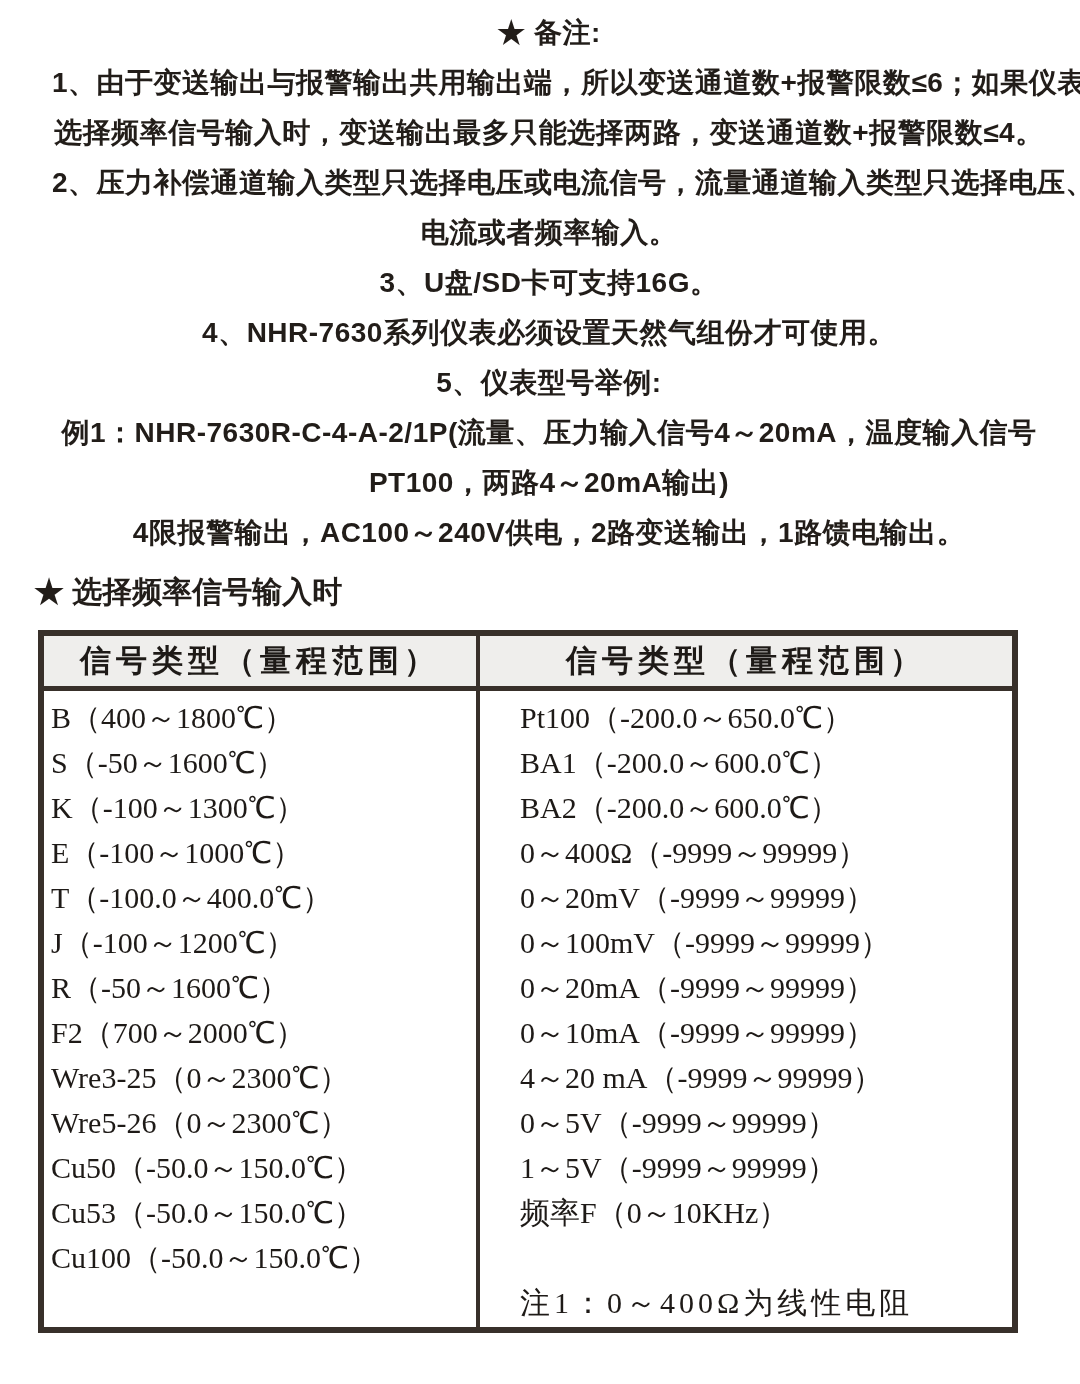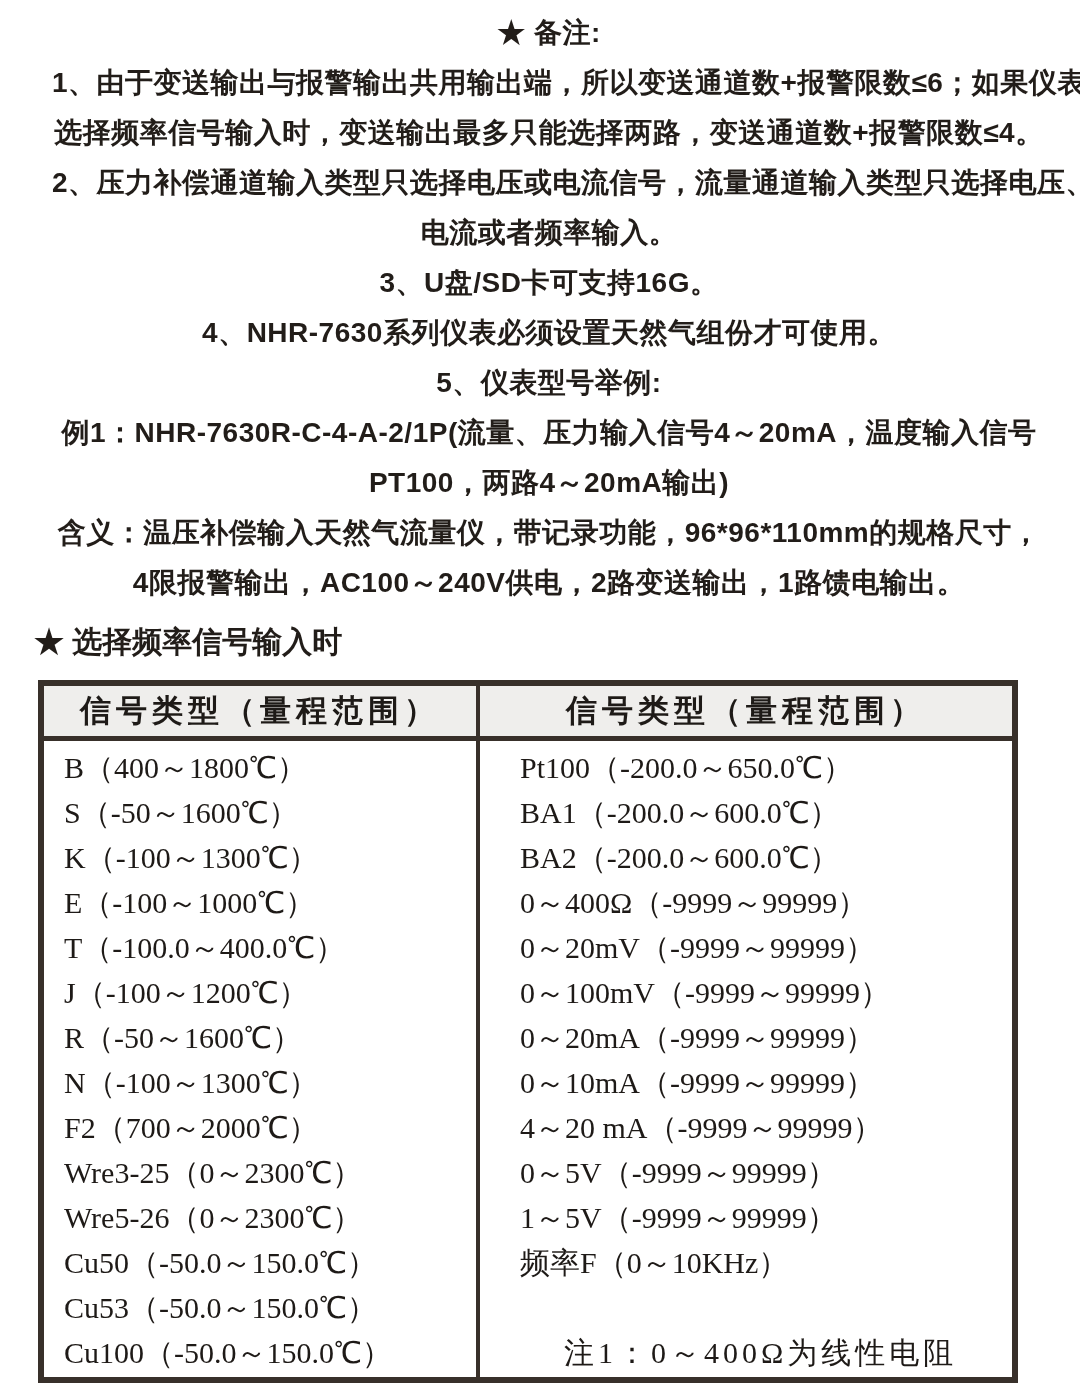--- a/index.html
+++ b/index.html
@@ -65,68 +65,65 @@
     flex: 1;
   }
   .tbody {
     display: flex;
   }
   .td {
     padding-top: 4px;
     padding-bottom: 2px;
     box-sizing: border-box;
   }
-  .td.col-left { padding-left: 20px; }
+  .td.col-left { padding-left: 7px; }
   .td.col-right { padding-left: 40px; }
   .row {
     font-size: 30px;
     height: 45px;
     line-height: 45px;
     white-space: nowrap;
   }
   .row.spaced {
     letter-spacing: 4px;
-    margin-left: 44px;
   }
 </style>
 </head>
 <body>
 
 <div class="notes">
   <div class="note-line">★ 备注:</div>
   <div class="note-line">1、由于变送输出与报警输出共用输出端，所以变送通道数+报警限数≤6；如果仪表</div>
   <div class="note-line">选择频率信号输入时，变送输出最多只能选择两路，变送通道数+报警限数≤4。</div>
   <div class="note-line">2、压力补偿通道输入类型只选择电压或电流信号，流量通道输入类型只选择电压、</div>
   <div class="note-line">电流或者频率输入。</div>
   <div class="note-line">3、U盘/SD卡可支持16G。</div>
   <div class="note-line">4、NHR-7630系列仪表必须设置天然气组份才可使用。</div>
   <div class="note-line">5、仪表型号举例:</div>
   <div class="note-line">例1：NHR-7630R-C-4-A-2/1P(流量、压力输入信号4～20mA，温度输入信号</div>
   <div class="note-line">PT100，两路4～20mA输出)</div>
-  <div class="note-line">含义：温压补偿输入天然气流量仪，带记录功能，96*96*110mm的规格尺寸，</div>
   <div class="note-line">4限报警输出，AC100～240V供电，2路变送输出，1路馈电输出。</div>
 </div>
 
 <div class="section-title">★ 选择频率信号输入时</div>
 
 <div class="sig-table">
   <div class="thead">
     <div class="th col-left">信号类型（量程范围）</div>
     <div class="th col-right">信号类型（量程范围）</div>
   </div>
   <div class="tbody">
     <div class="td col-left">
       <div class="row">B（400～1800℃）</div>
       <div class="row">S（-50～1600℃）</div>
       <div class="row">K（-100～1300℃）</div>
       <div class="row">E（-100～1000℃）</div>
       <div class="row">T（-100.0～400.0℃）</div>
       <div class="row">J（-100～1200℃）</div>
       <div class="row">R（-50～1600℃）</div>
-      <div class="row">N（-100～1300℃）</div>
       <div class="row">F2（700～2000℃）</div>
       <div class="row">Wre3-25（0～2300℃）</div>
       <div class="row">Wre5-26（0～2300℃）</div>
       <div class="row">Cu50（-50.0～150.0℃）</div>
       <div class="row">Cu53（-50.0～150.0℃）</div>
       <div class="row">Cu100（-50.0～150.0℃）</div>
     </div>
     <div class="td col-right">
       <div class="row">Pt100（-200.0～650.0℃）</div>
       <div class="row">BA1（-200.0～600.0℃）</div>

